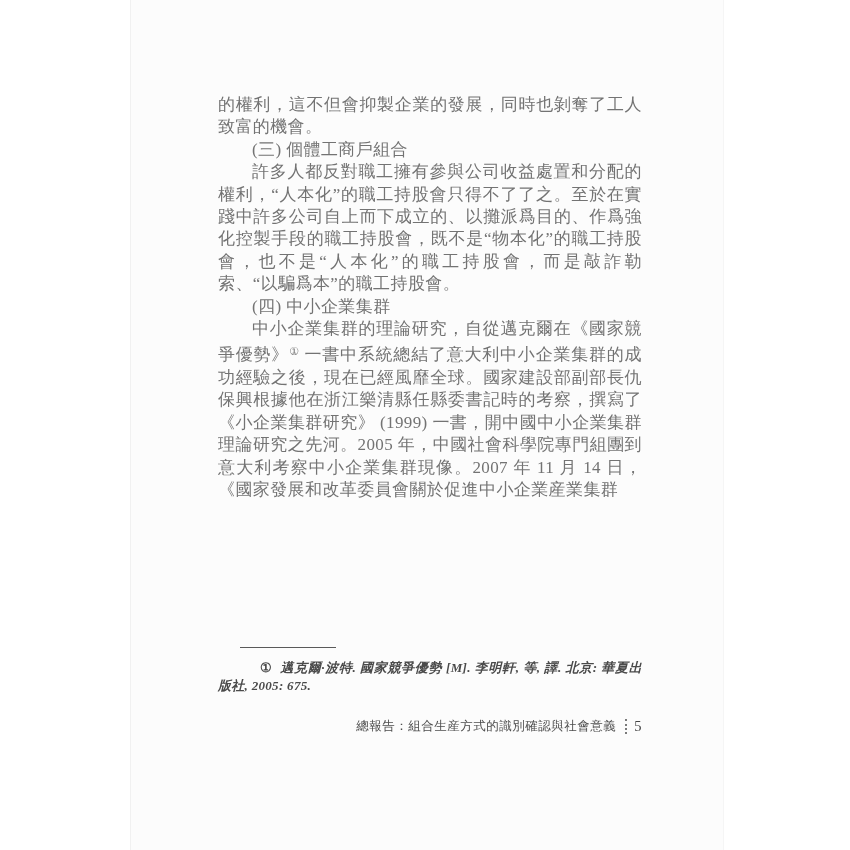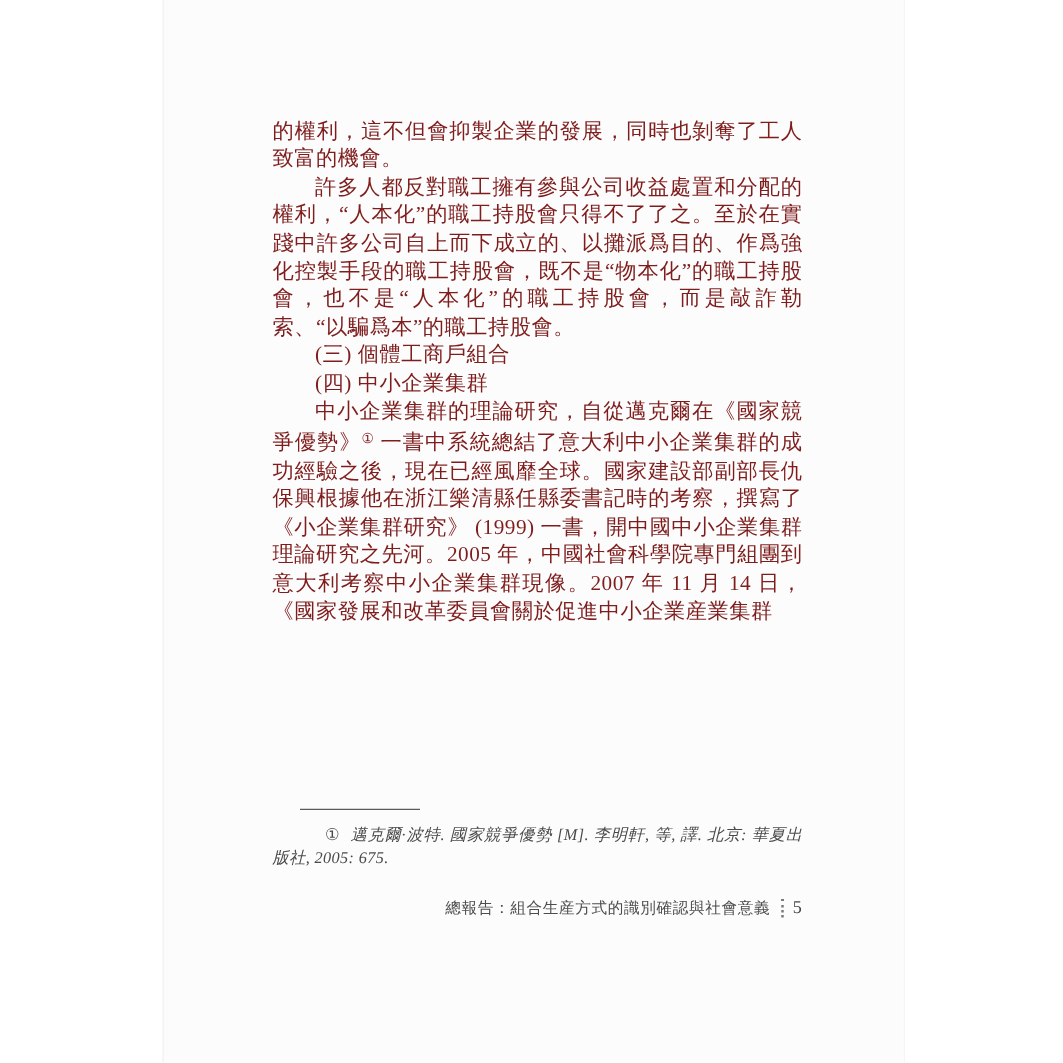--- a/index.html
+++ b/index.html
@@ -23,21 +23,21 @@
     height: 850px;
     background: #fcfcfc;
     border-left: 1px solid #f1f1f1;
     border-right: 1px solid #f5f5f5;
   }
   .text-col {
     position: absolute;
     left: 87px;
     top: 94px;
     width: 424px;
-    color: #7f1d1d;
+    color: #737373;
     font-size: 17px;
     line-height: 22.4px;
     text-align: justify;
     letter-spacing: 0.4px;
   }
   .text-col p {
     margin: 0;
   }
   .indent {
     text-indent: 2em;
@@ -61,20 +61,21 @@
   }
   .footnote-text {
     margin: 11px 0 0 0;
     font-size: 13px;
     line-height: 17.5px;
     color: #4a4a4a;
     font-style: italic;
     text-indent: 42px;
     text-align: justify;
     letter-spacing: 0.3px;
+    font-weight: bold;
   }
   .footnote-text .fn-marker {
     font-style: normal;
     margin-right: 8px;
   }
   .page-footer {
     position: absolute;
     left: 87px;
     top: 718px;
     width: 424px;
@@ -97,22 +98,22 @@
   }
 </style>
 </head>
 <body>
 
 <div class="viewport">
   <div class="scan-page">
 
     <div class="text-col">
       <p>的權利，這不但會抑製企業的發展，同時也剝奪了工人致富的機會。</p>
+      <p class="indent">(三) 個體工商戶組合</p>
       <p class="indent">許多人都反對職工擁有參與公司收益處置和分配的權利，“人本化”的職工持股會只得不了了之。至於在實踐中許多公司自上而下成立的、以攤派爲目的、作爲強化控製手段的職工持股會，既不是“物本化”的職工持股會，也不是“人本化”的職工持股會，而是敲詐勒索、“以騙爲本”的職工持股會。</p>
-      <p class="indent">(三) 個體工商戶組合</p>
       <p class="indent">(四) 中小企業集群</p>
       <p class="indent"><span>中小企業集群的理論研究，自從邁克爾在《國家競爭優勢》</span><span class="footnote-ref">①</span><span> 一書中系統總結了意大利中小企業集群的成功經驗之後，現在已經風靡全球。國家建設部副部長仇保興根據他在浙江樂清縣任縣委書記時的考察，撰寫了《小企業集群研究》 (1999) 一書，開中國中小企業集群理論研究之先河。2005 年，中國社會科學院專門組團到意大利考察中小企業集群現像。2007 年 11 月 14 日，《國家發展和改革委員會關於促進中小企業産業集群</span></p>
     </div>
 
     <div class="footnote-area">
       <div class="footnote-rule"></div>
       <p class="footnote-text"><span class="fn-marker">①</span><span>邁克爾·波特. 國家競爭優勢 [M]. 李明軒, 等, 譯. 北京: 華夏出版社, 2005: 675.</span></p>
     </div>
 
     <div class="page-footer">

